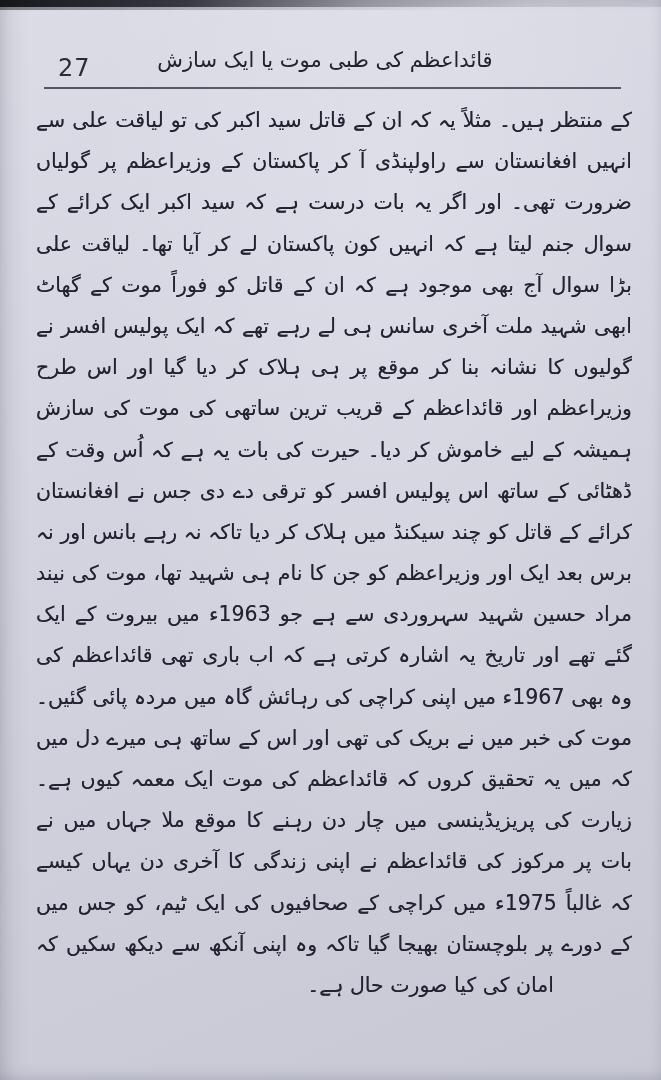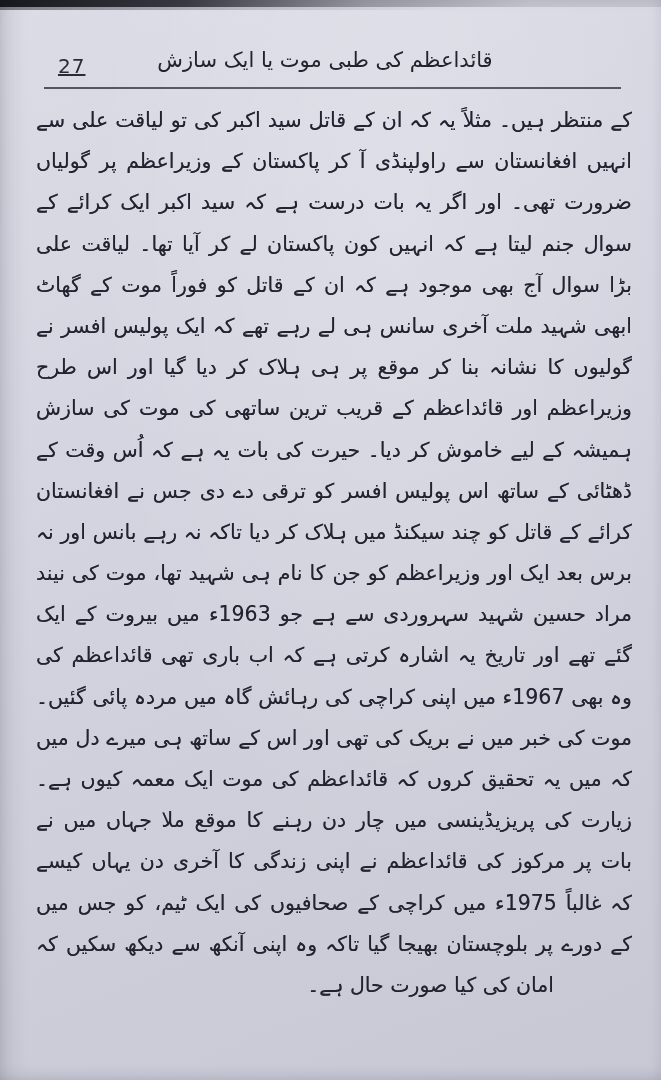--- a/index.html
+++ b/index.html
@@ -62,25 +62,24 @@
     font-weight: 400;
     color: #23232c;
     white-space: nowrap;
     direction: rtl;
     left: 285px;
   }
   .page-number {
     position: absolute;
     left: 18px;
     top: 8px;
-    font-size: 20px;
+    font-size: 24px;
     letter-spacing: 1px;
     color: #2b2b35;
     direction: ltr;
-    text-decoration: underline;
   }
   .header-rule {
     position: absolute;
     top: 87px;
     left: 44px;
     width: 577px;
     height: 2px;
     background: linear-gradient(90deg, #3c3c48 0%, #4a4a56 50%, #3f3f4b 100%);
     opacity: 0.85;
   }

